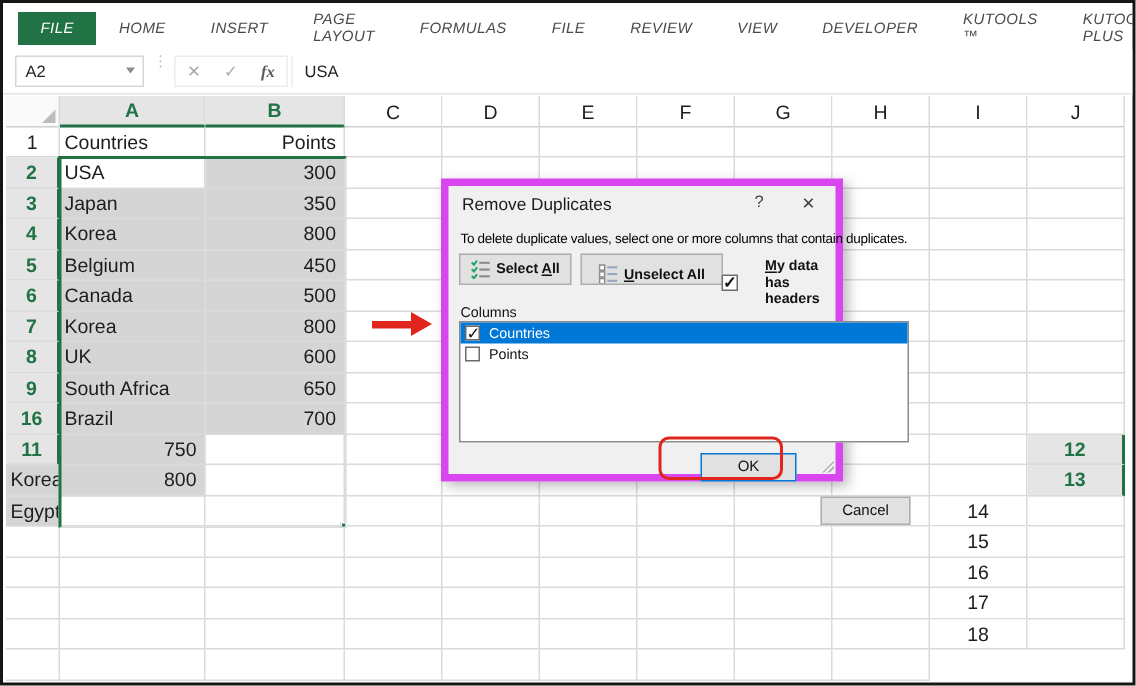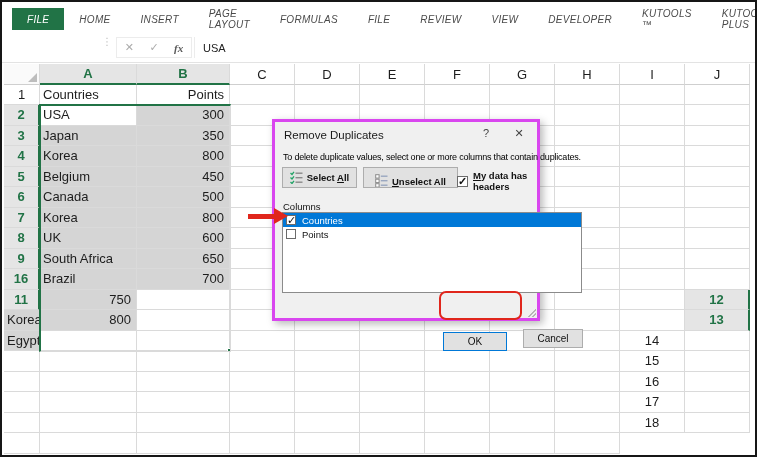--- a/index.html
+++ b/index.html
@@ -36,38 +36,38 @@
   .rn.selhead { background:#e5e5e5; color:#217346; font-weight:bold; border-right:2px solid #217346; }
   .cell { display:flex; align-items:center; padding:0 3px; }
   .cell.num { justify-content:flex-end; padding-right:5px; }
   .cell.gray { background:#d5d5d5; }
   .cell.activecell { background:#fff; }
 
   .sel-overlay { position:absolute; left:35px; top:40px; width:192px; height:248px; border:2px solid #217346; pointer-events:none; }
   .fill-handle { position:absolute; right:-4px; bottom:-4px; width:7px; height:7px; background:#217346; border:1px solid #fff; }
 
   
-  .dialog { position:absolute; left:270px; top:117px; width:268px; height:202px; background:#f0f0f0; border:3px solid #d946ef; box-shadow:3px 3px 8px rgba(0,0,0,.28); }
+  .dialog { position:absolute; left:292px; top:117px; width:268px; height:202px; background:#f0f0f0; border:5px solid #d946ef; box-shadow:3px 3px 8px rgba(0,0,0,.28); }
   .dlg-title { position:absolute; left:0; top:0; width:100%; height:26px; display:flex; align-items:center; padding-left:9px; font-size:11.5px; color:#1a1a1a; }
   .dlg-help { position:absolute; top:5px; right:42px; width:18px; height:16px; font-size:11px; color:#444; text-align:center; }
   .dlg-close { position:absolute; top:5px; right:8px; width:20px; height:16px; font-size:11px; color:#444; text-align:center; }
   .dlg-instr { position:absolute; left:8px; top:30px; font-size:9px; letter-spacing:-.2px; color:#000; white-space:nowrap; }
   .btn { position:absolute; height:21px; background:#e1e1e1; border:1px solid #adadad; font-size:9.5px; font-weight:bold; color:#111; display:flex; align-items:center; justify-content:center; gap:4px; }
   .btn-selall { left:7px; top:45px; width:75px; }
   .btn-unselall { left:88px; top:45px; width:95px;align-items:flex-end; }
   .mnx u { text-decoration:underline; }
-  .cbrow { position:absolute; left:182px; top:48px; display:flex; align-items:center; gap:5px; font-size:9.5px; font-weight:bold; color:#111; }
+  .cbrow { position:absolute; left:182px; top:48px; display:flex; align-items:center; gap:18px; font-size:9.5px; font-weight:bold; color:#111; }
   .cb { width:11px; height:11px; background:#fff; border:1px solid #6b6b6b; position:relative; flex:0 0 auto; }
   .cb.checked::after { content:"✓"; position:absolute; left:0px; top:-2px; font-size:11px; color:#111; }
   .columns-label { position:absolute; left:8px; top:79px; font-size:9.5px; color:#111; }
   .listbox { position:absolute; left:7px; top:90px; width:300px; height:81px; background:#fff; border:1px solid #8b8b8b; }
   .list-item { height:14px; display:flex; align-items:center; gap:6px; padding-left:3px; font-size:9.5px; color:#111; }
   .list-item .cb { width:10px; height:10px; }
   .list-item.selected { background:#0078d7; color:#fff; }
-  .btn-ok { left:168px; top:178px; width:64px; height:19px; border:1px solid #0078d7; font-weight:normal; font-size:10px;margin-top:32px; }
+  .btn-ok { left:168px; top:178px; width:64px; height:19px; border:1px solid #0078d7; font-weight:normal; font-size:10px; }
   .btn-cancel { left:248px; top:178px; width:60px; height:19px; font-weight:normal; font-size:10px;margin-top:29px; }
   .grip { position:absolute; right:1px; bottom:1px; width:8px; height:8px;
           background:linear-gradient(135deg, transparent 50%, #b5b5b5 50%, #b5b5b5 60%, transparent 60%, transparent 72%, #b5b5b5 72%, #b5b5b5 82%, transparent 82%); }
 
   
   .ok-highlight { position:absolute; left:437px; top:289px; width:83px; height:29px; border:2px solid #e0261c; border-radius:7px; pointer-events:none; }
   .arrow { position:absolute; left:246px; top:206px; width:40px; height:16px; pointer-events:none; }
   .arrow .shaft { position:absolute; left:0; top:6px; width:26px; height:5px; background:#e0261c; }
   .arrow .head { position:absolute; left:26px; top:0; width:0; height:0; border-top:8px solid transparent; border-bottom:8px solid transparent; border-left:14px solid #e0261c; }
 
@@ -86,20 +86,24 @@
       <div class="tab">FORMULAS</div>
       <div class="tab">FILE</div>
       <div class="tab">REVIEW</div>
       <div class="tab">VIEW</div>
       <div class="tab">DEVELOPER</div>
       <div class="tab">KUTOOLS ™</div>
       <div class="tab">KUTOOLS PLUS</div>
     </div>
 
   <div class="formula-row">
+    <div class="namebox">
+      <span>A2</span>
+      <span class="dd"></span>
+    </div>
     <div class="dots">⋮</div>
     <div class="fbicons">
       <span class="fbx">✕</span>
       <span class="fbcheck">✓</span>
       <span class="fbfx">fx</span>
     </div>
     <div class="fvalue-wrap">
       <span class="fvalue">USA</span>
     </div>
   </div>

